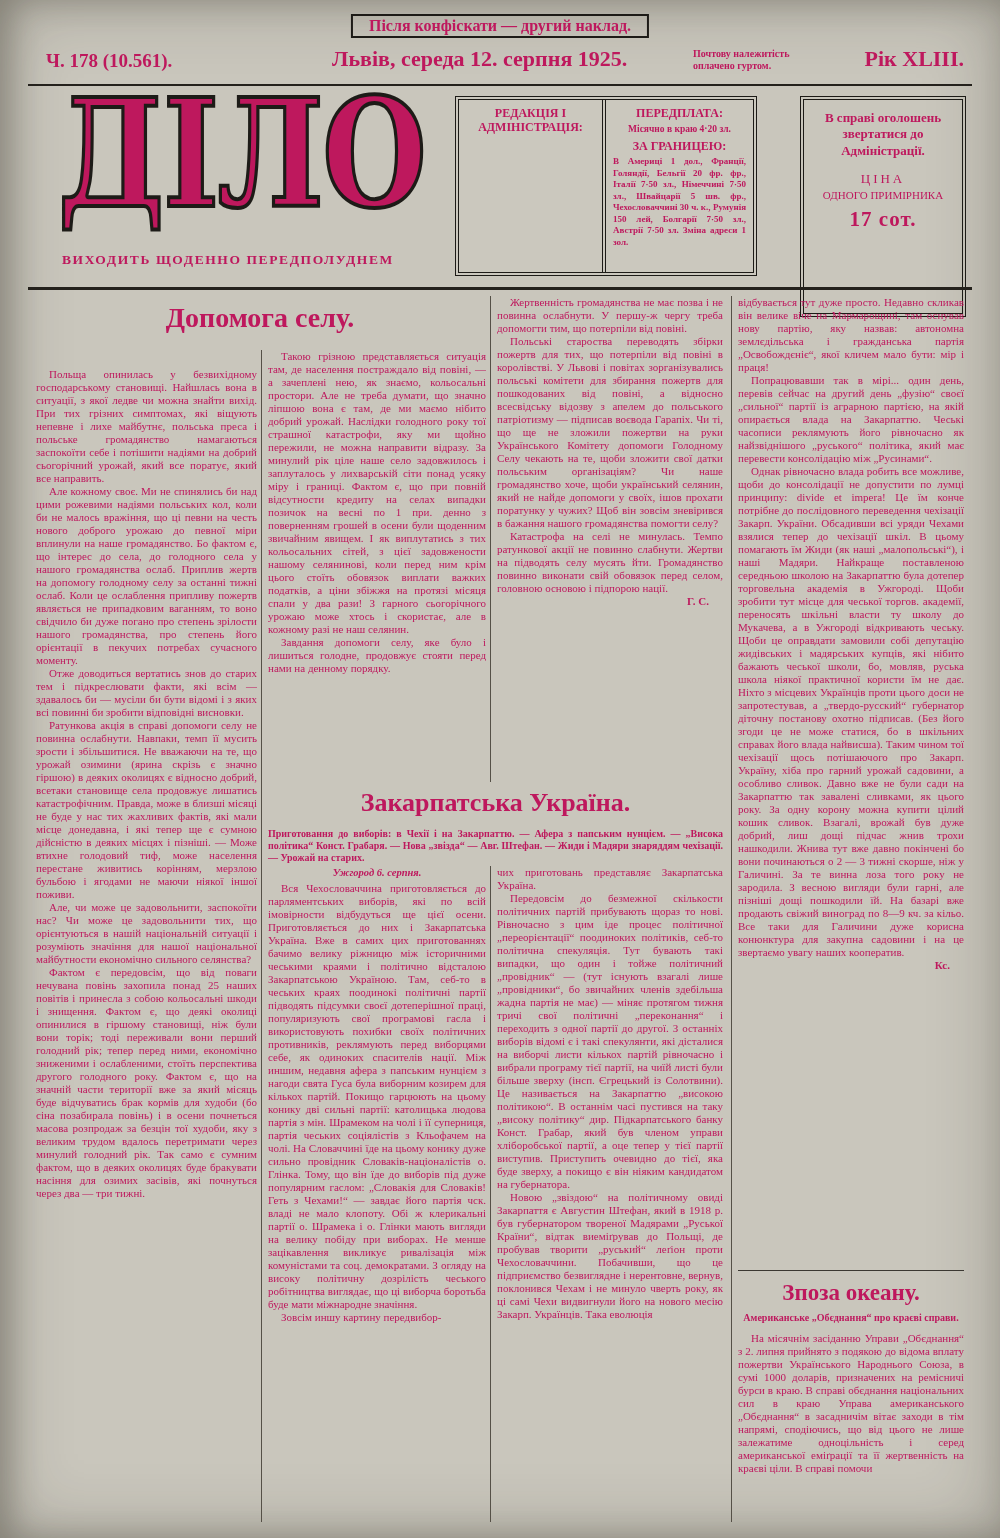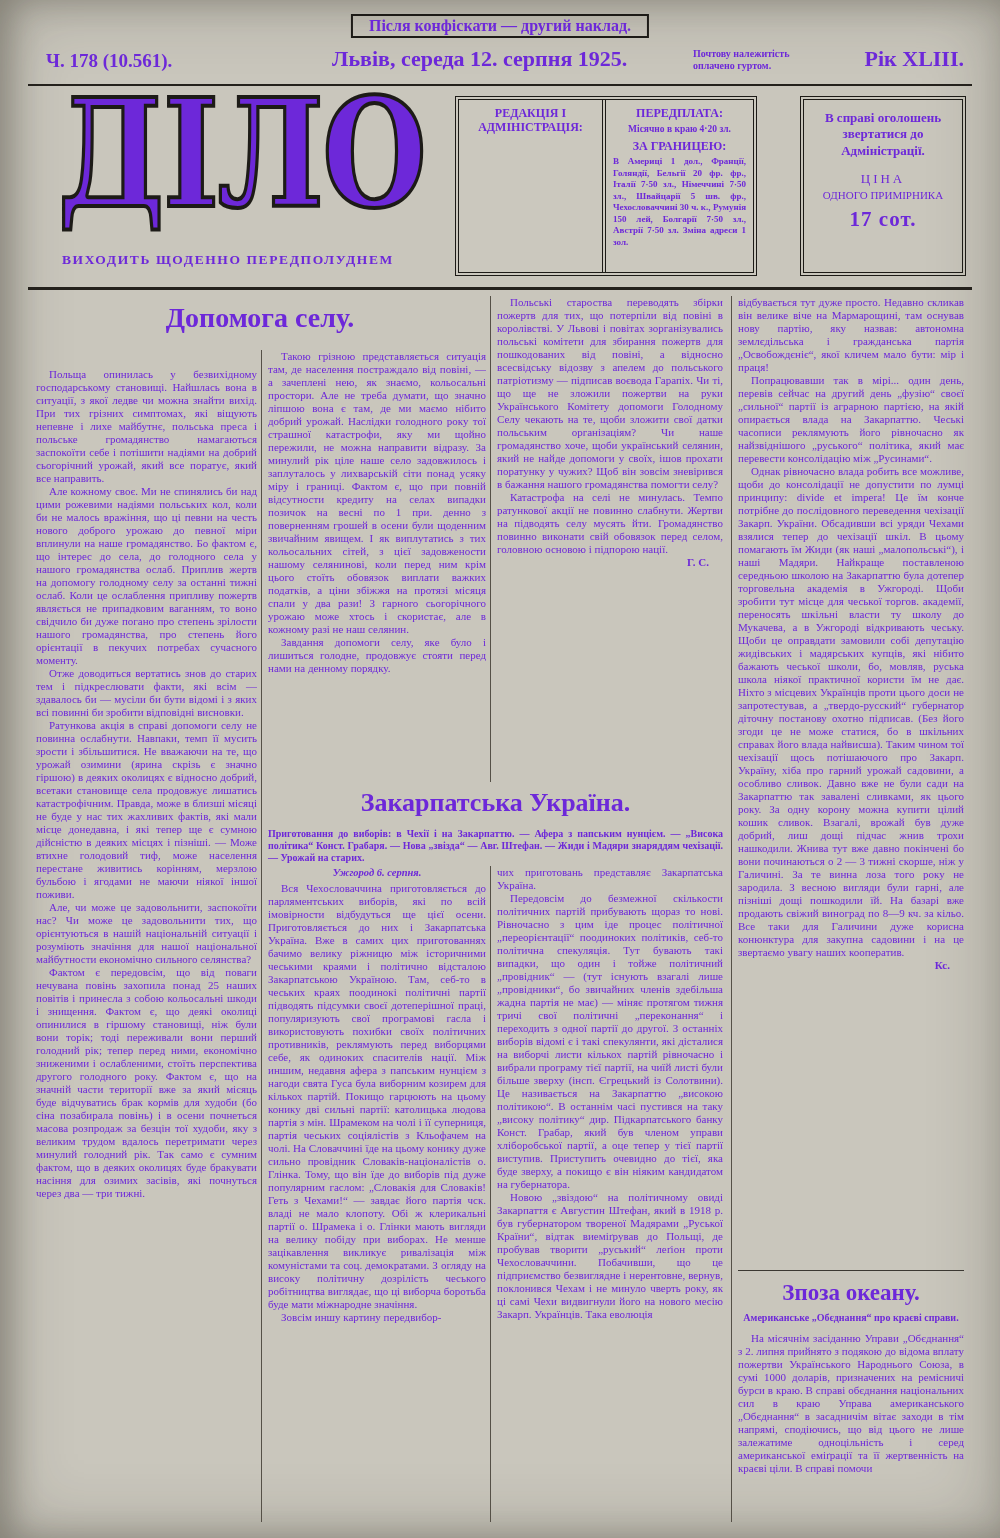--- a/index.html
+++ b/index.html
@@ -1,20 +1,20 @@
 <!DOCTYPE html>
 <html><head>
 <meta charset="utf-8">
 <style>
   * { margin:0; padding:0; box-sizing:border-box; }
   html,body { background:#7a7870; }
   .page {
     position:relative; width:1000px; height:1538px; margin:0 auto;
     background:#c9c6bc;
-    color:#6d28d9;
+    color:#be185d;
     font-family:"Liberation Serif", serif;
     overflow:hidden;
     box-shadow: inset 0 0 70px rgba(40,35,25,0.28), inset 12px 0 30px rgba(40,35,25,0.25);
   }
   .confisc {
     position:absolute; top:14px; left:50%; transform:translateX(-50%);
     border:2px solid #1d1b17; padding:1px 16px;
     font-weight:bold; font-size:16px; white-space:nowrap;
   }
   .issue   { position:absolute; top:50px; left:46px;  font-size:19px; font-weight:bold; }
@@ -36,21 +36,21 @@
   .box1 {
     position:absolute; top:96px; left:455px; width:302px; height:180px;
     border:4px double #1d1b17; display:flex; background:rgba(255,255,255,0.04);
   }
   .box1 > div { width:50%; padding:6px 7px; text-align:center; }
   .box1-left { border-right:4px double #1d1b17; }
   .boxhead { font-weight:bold; font-size:12px; line-height:1.2; margin-bottom:3px; }
   .boxline { font-weight:bold; font-size:9.5px; line-height:1.3; }
   .boxbody { font-weight:bold; font-size:9px;  line-height:1.28; text-align:justify; }
   .box2 {
-    position:absolute; top:96px; left:800px; width:166px; height:180px;
+    position:absolute; top:96px; left:800px; width:166px; height:221px;
     border:4px double #1d1b17; padding:10px 9px; text-align:center;
   }
   .box2 .notice { font-weight:bold; font-size:13px; line-height:1.25; margin-bottom:12px; }
   .box2 .price-word  { font-size:13px; letter-spacing:3px; margin-bottom:2px; }
   .box2 .price-label { font-size:11px; margin-bottom:6px; }
   .box2 .price-value { font-size:21px; font-weight:bold; letter-spacing:1px; }
 
   .vrule { position:absolute; width:1px; background:#555047; }
   .vr1 { left:261px; top:350px;  height:1172px; }
   .vr2a{ left:490px; top:296px;  height:486px;  }
@@ -142,20 +142,21 @@
 
   <div class="textcol c2a">
     <div>
         <p>Такою грізною представляється ситуація там, де населення постраждало від повіні, — а зачеплені нею, як знаємо, кольосальні простори. Але не треба думати, що значно ліпшою вона є там, де ми маємо нібито добрий урожай. Наслідки голодного року тої страшної катастрофи, яку ми щойно пережили, не можна направити відразу. За минулий рік ціле наше село задовжилось і заплуталось у лихварській сіти понад усяку міру і границі. Фактом є, що при повній відсутности кредиту на селах випадки позичок на весні по 1 при. денно з поверненням грошей в осени були щоденним звичайним явищем. І як виплутатись з тих кольосальних сітей, з цієї задовжености нашому селянинові, коли перед ним крім цього стоїть обовязок виплати важких податків, а ціни збіжжя на протязі місяця спали у два рази! З гарного сьогорічного урожаю може хтось і скористає, але в кожному разі не наш селянин.</p>
         <p>Завдання допомоги селу, яке було і лишиться голодне, продовжує стояти перед нами на денному порядку.</p>
       </div>
   </div>
 
   <div class="textcol c3a">
     <div>
+        <p>Жертвенність громадянства не має позва і не повинна ослабнути. У першу-ж чергу треба допомогти тим, що потерпіли від повіні.</p>
         <p>Польські староства переводять збірки пожертв для тих, що потерпіли від повіні в королівстві. У Львові і повітах зорганізувались польські комітети для збирання пожертв для пошкодованих від повіні, а відносно всесвідську відозву з апелем до польського патріотизму — підписав воєвода Гарапіх. Чи ті, що ще не зложили пожертви на руки Українського Комітету допомоги Голодному Селу чекають на те, щоби зложити свої датки польським організаціям? Чи наше громадянство хоче, щоби український селянин, який не найде допомоги у своїх, ішов прохати поратунку у чужих? Щоб він зовсім зневірився в бажання нашого громадянства помогти селу?</p>
         <p>Катастрофа на селі не минулась. Темпо ратункової акції не повинно слабнути. Жертви на підводять селу мусять йти. Громадянство повинно виконати свій обовязок перед селом, головною основою і підпорою нації.</p>
       </div>
     <p class="sig">Г. С.</p>
   </div>
 
   <h1 class="headline t2">Закарпатська Україна.</h1>
   <div class="t2sub">Приготовання до виборів: в Чехії і на Закарпаттю. — Афера з папським нунцієм. — „Висока політика“ Конст. Грабаря. — Нова „звізда“ — Авг. Штефан. — Жиди і Мадяри знаряддям чехізації. — Урожай на старих.</div>
 
   <div class="textcol c2b">

